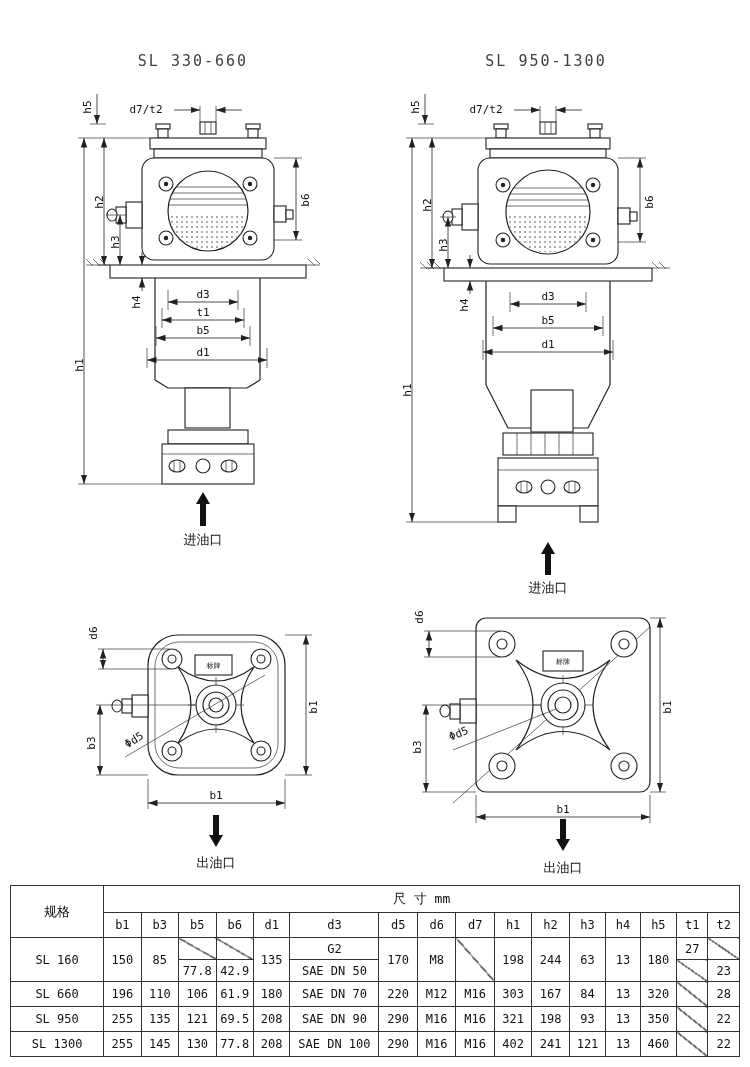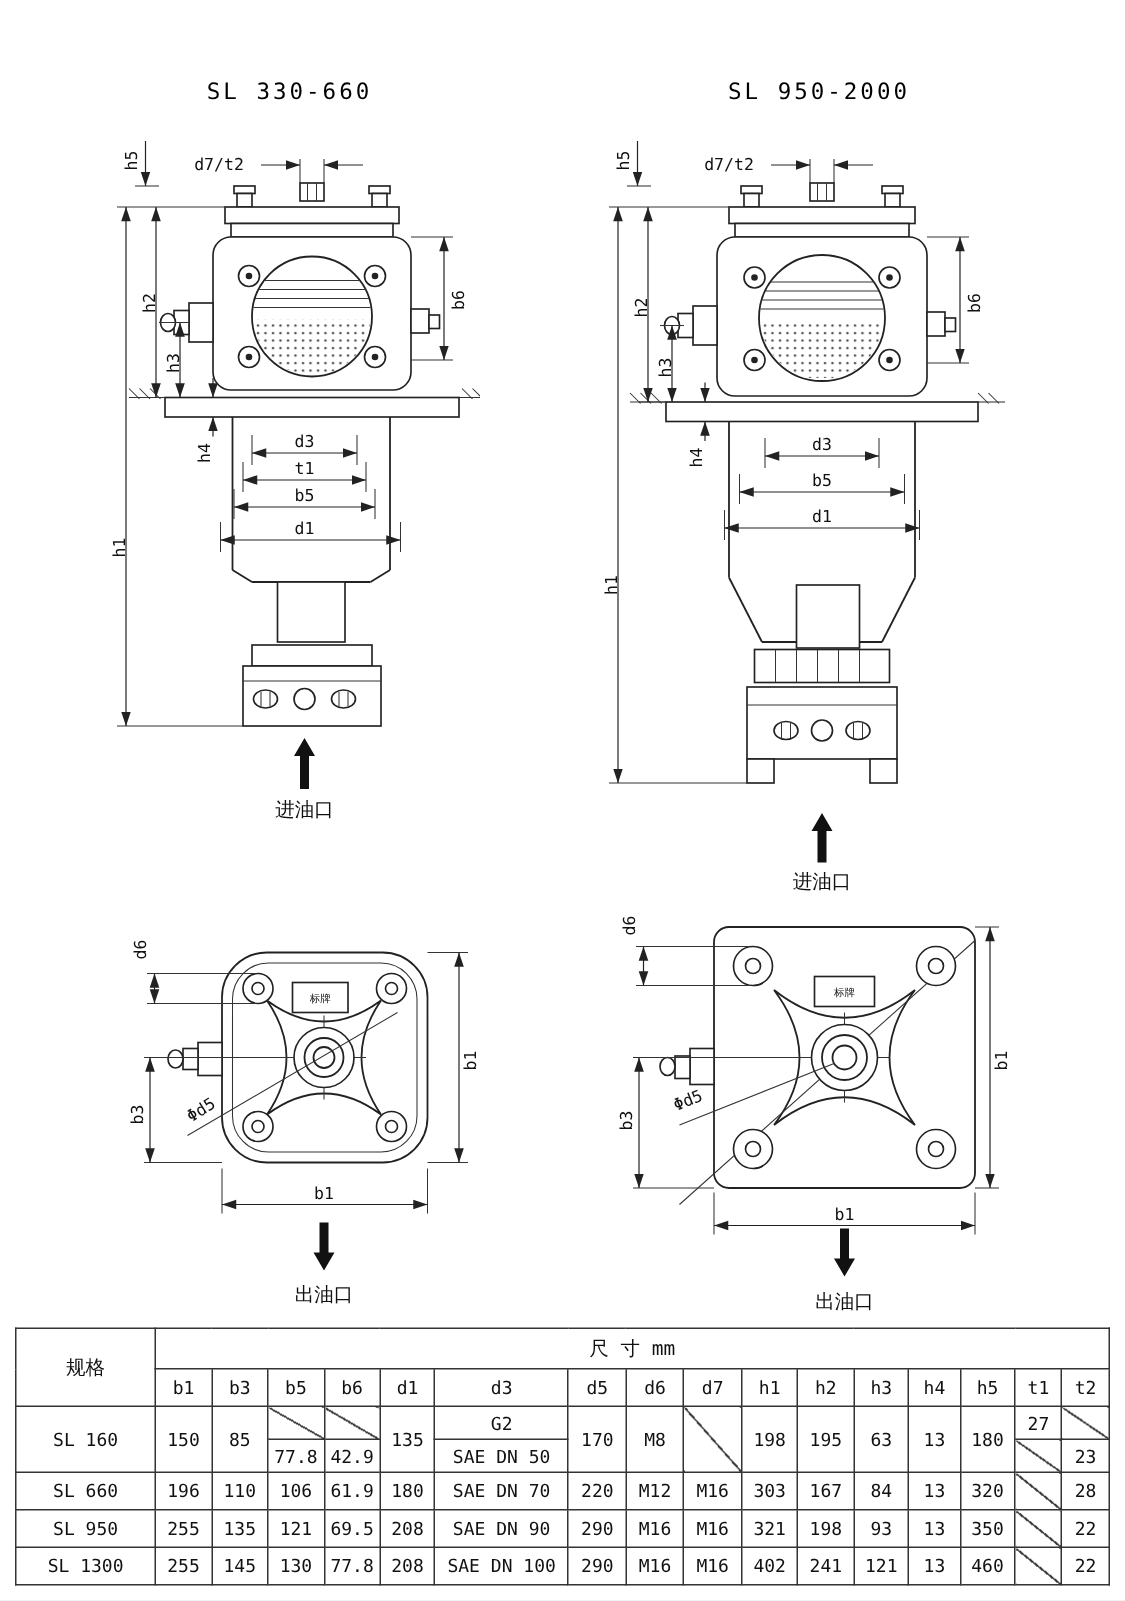--- a/index.html
+++ b/index.html
@@ -3,21 +3,21 @@
 <meta charset="utf-8">
 <style>
   html,body { margin:0; padding:0; background:#e8e8e8; }
   .page {
     position:relative; width:750px; height:1067px; background:#ffffff;
     font-family:"DejaVu Sans", sans-serif; color:#111; overflow:hidden;
     margin:0 auto;
   }
   .title {
     position:absolute; width:170px; text-align:center;
-    font:15px "DejaVu Sans Mono", monospace; letter-spacing:2px; color:#000000;
+    font:15px "DejaVu Sans Mono", monospace; letter-spacing:2px; color:#404040;
   }
   #t-left  { left:108px; top:52px; }
   #t-right { left:461px; top:52px; }
 
   svg.draw { position:absolute; }
   .ln { stroke:#222; stroke-width:1.2; fill:none; }
   .lt { stroke:#333; stroke-width:0.7; fill:none; }
   .dm { stroke:#222; stroke-width:0.8; fill:none; }
   .fw { fill:#fff; stroke:#222; stroke-width:1.1; }
   .lbl { font:11px "DejaVu Sans Mono", monospace; fill:#111; }
@@ -53,21 +53,21 @@
       <marker id="ab" viewBox="0 0 10 8" markerWidth="10" markerHeight="8" refX="0" refY="4" orient="auto" markerUnits="userSpaceOnUse">
         <path d="M9.5,0.8 L0,4 L9.5,7.2 Z" fill="#222"></path>
       </marker>
       <pattern id="mesh" width="5" height="5" patternUnits="userSpaceOnUse">
         <circle cx="2" cy="2" r="0.8" fill="#444"></circle>
       </pattern>
     </defs>
   </svg>
 
   <div class="title" id="t-left">SL 330-660</div>
-  <div class="title" id="t-right">SL 950-2000</div>
+  <div class="title" id="t-right">SL 950-1300</div>
 
   <svg class="draw" style="left:70px; top:80px;" width="250" height="470" viewBox="0 0 250 470">
     <defs>
         <clipPath id="wcl">
           <circle cx="138" cy="131" r="39"></circle>
         </clipPath>
       </defs>
 
     <g>
       <rect class="fw" x="130" y="42" width="16" height="12"></rect>
@@ -506,21 +506,21 @@
       <td rowspan="2">150</td>
       <td rowspan="2">85</td>
       <td class="diag"></td>
       <td class="diag"></td>
       <td rowspan="2">135</td>
       <td>G2</td>
       <td rowspan="2">170</td>
       <td rowspan="2">M8</td>
       <td rowspan="2" class="diag"></td>
       <td rowspan="2">198</td>
-      <td rowspan="2">195</td>
+      <td rowspan="2">244</td>
       <td rowspan="2">63</td>
       <td rowspan="2">13</td>
       <td rowspan="2">180</td>
       <td>27</td>
       <td class="diag"></td>
     </tr>
     <tr class="subr">
       <td>77.8</td>
       <td>42.9</td>
       <td>SAE DN 50</td>

